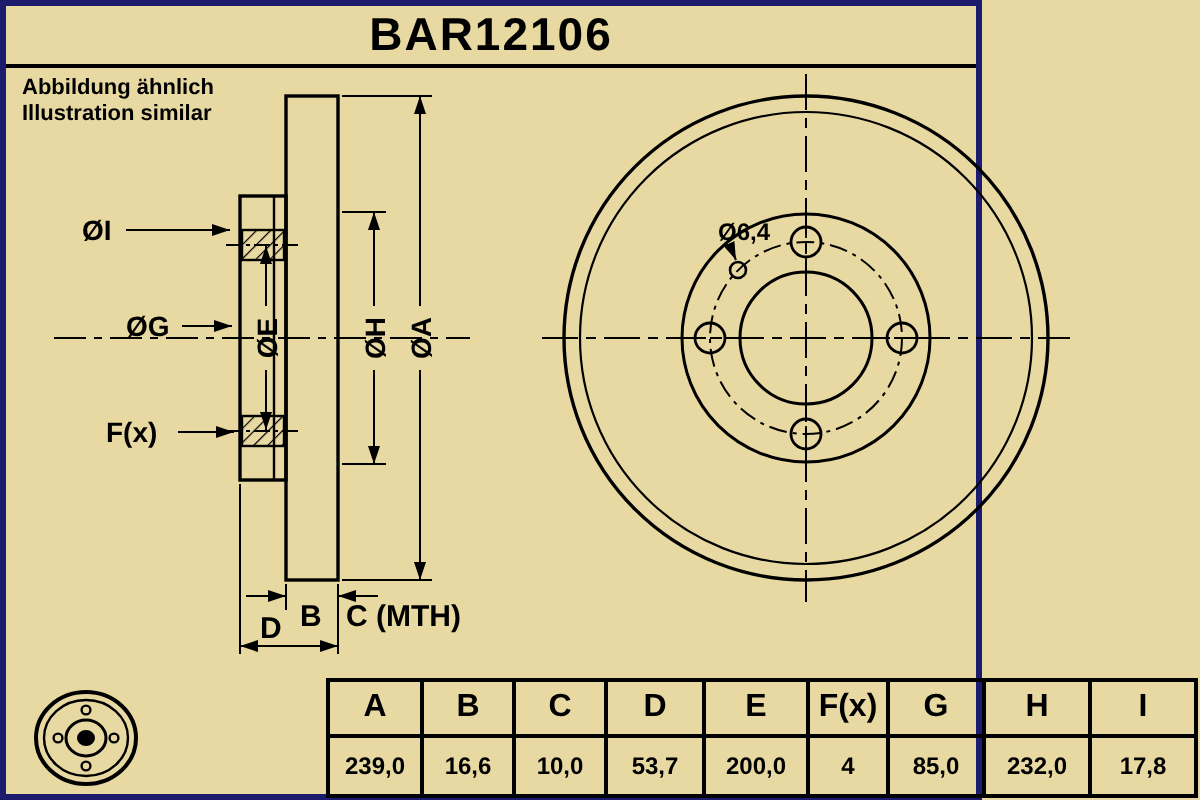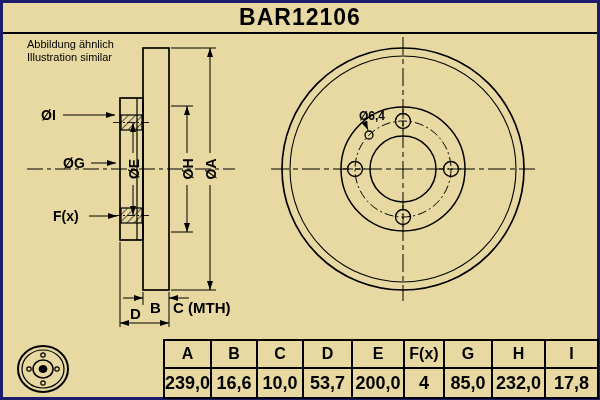--- a/index.html
+++ b/index.html
@@ -5,38 +5,38 @@
   html,body{margin:0;padding:0;}
   body{
     width:600px;height:400px;
     background:#e7d9a1;
     font-family:"Liberation Sans", sans-serif;
     position:relative;
     overflow:hidden;
   }
   #page{
     position:absolute;inset:0;
-    width:600px;height:400px;
+    width:491px;height:400px;
     box-sizing:border-box;
     border:3px solid #1c1c6e;
   }
   #title-bar{
     position:absolute;left:0;top:0;width:100%;height:31px;
     border-bottom:2px solid #000;
     text-align:center;
     box-sizing:border-box;
   }
   #title-bar .title{
     font-size:23px;font-weight:bold;color:#000;
     letter-spacing:1px;
     line-height:29px;
   }
   #note{
-    position:absolute;left:24px;top:35px;
-    font-size:11px;font-weight:normal;color:#000;line-height:1.2;
+    position:absolute;left:8px;top:35px;
+    font-size:11px;font-weight:bold;color:#000;line-height:1.2;
   }
   #drawing{
     position:absolute;left:0;top:32px;width:600px;height:300px;
   }
   svg text{
     font-family:"Liberation Sans", sans-serif;
     font-weight:bold;
     fill:#000;
   }
   .dim{font-size:14px;}
@@ -45,21 +45,21 @@
   #dim-table{
     position:absolute;left:160px;top:336px;width:434px;height:58px;
     border-collapse:collapse;table-layout:fixed;
   }
   #dim-table th, #dim-table td{
     border:2px solid #000;
     text-align:center;vertical-align:middle;
     color:#000;padding:0;
   }
   #dim-table th{font-size:16px;font-weight:bold;height:26px;}
-  #dim-table td{font-size:18px;font-weight:bold;height:28px;}
+  #dim-table td{font-size:12px;font-weight:bold;height:28px;}
   #disc-icon{
     position:absolute;left:12px;top:338px;
   }
 </style>
 </head>
 <body>
 
 <div id="page">
 
   <div id="title-bar">

